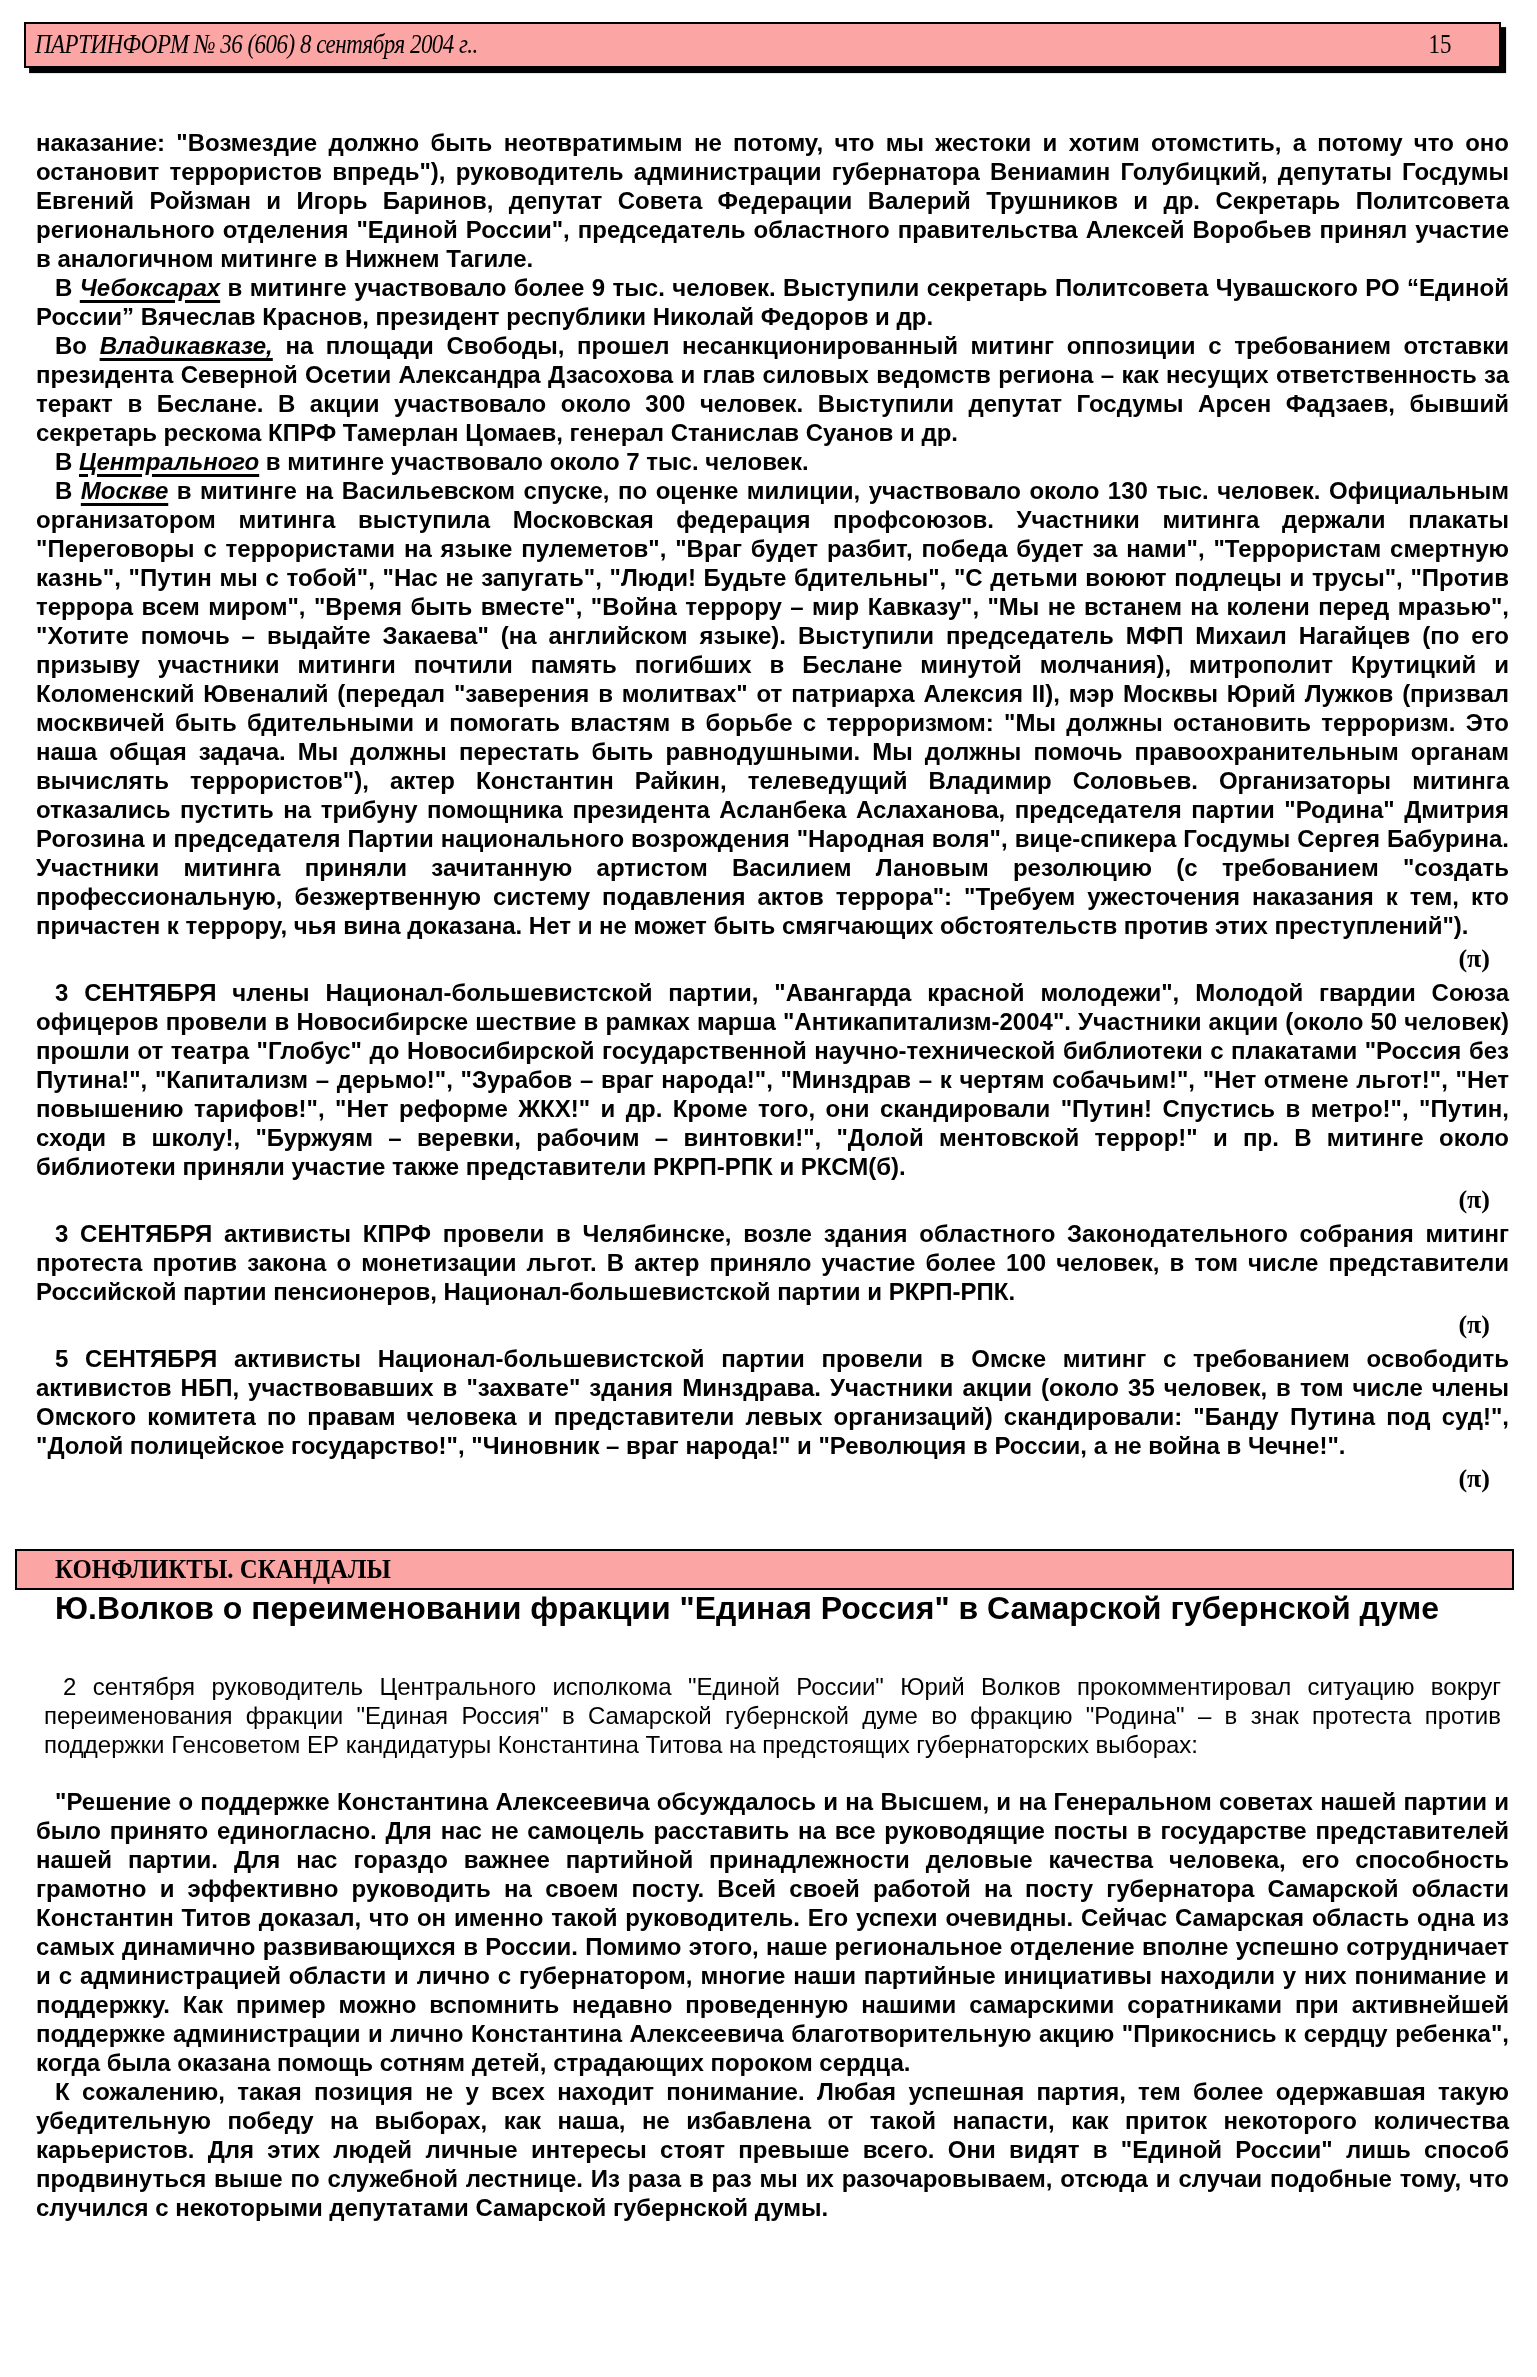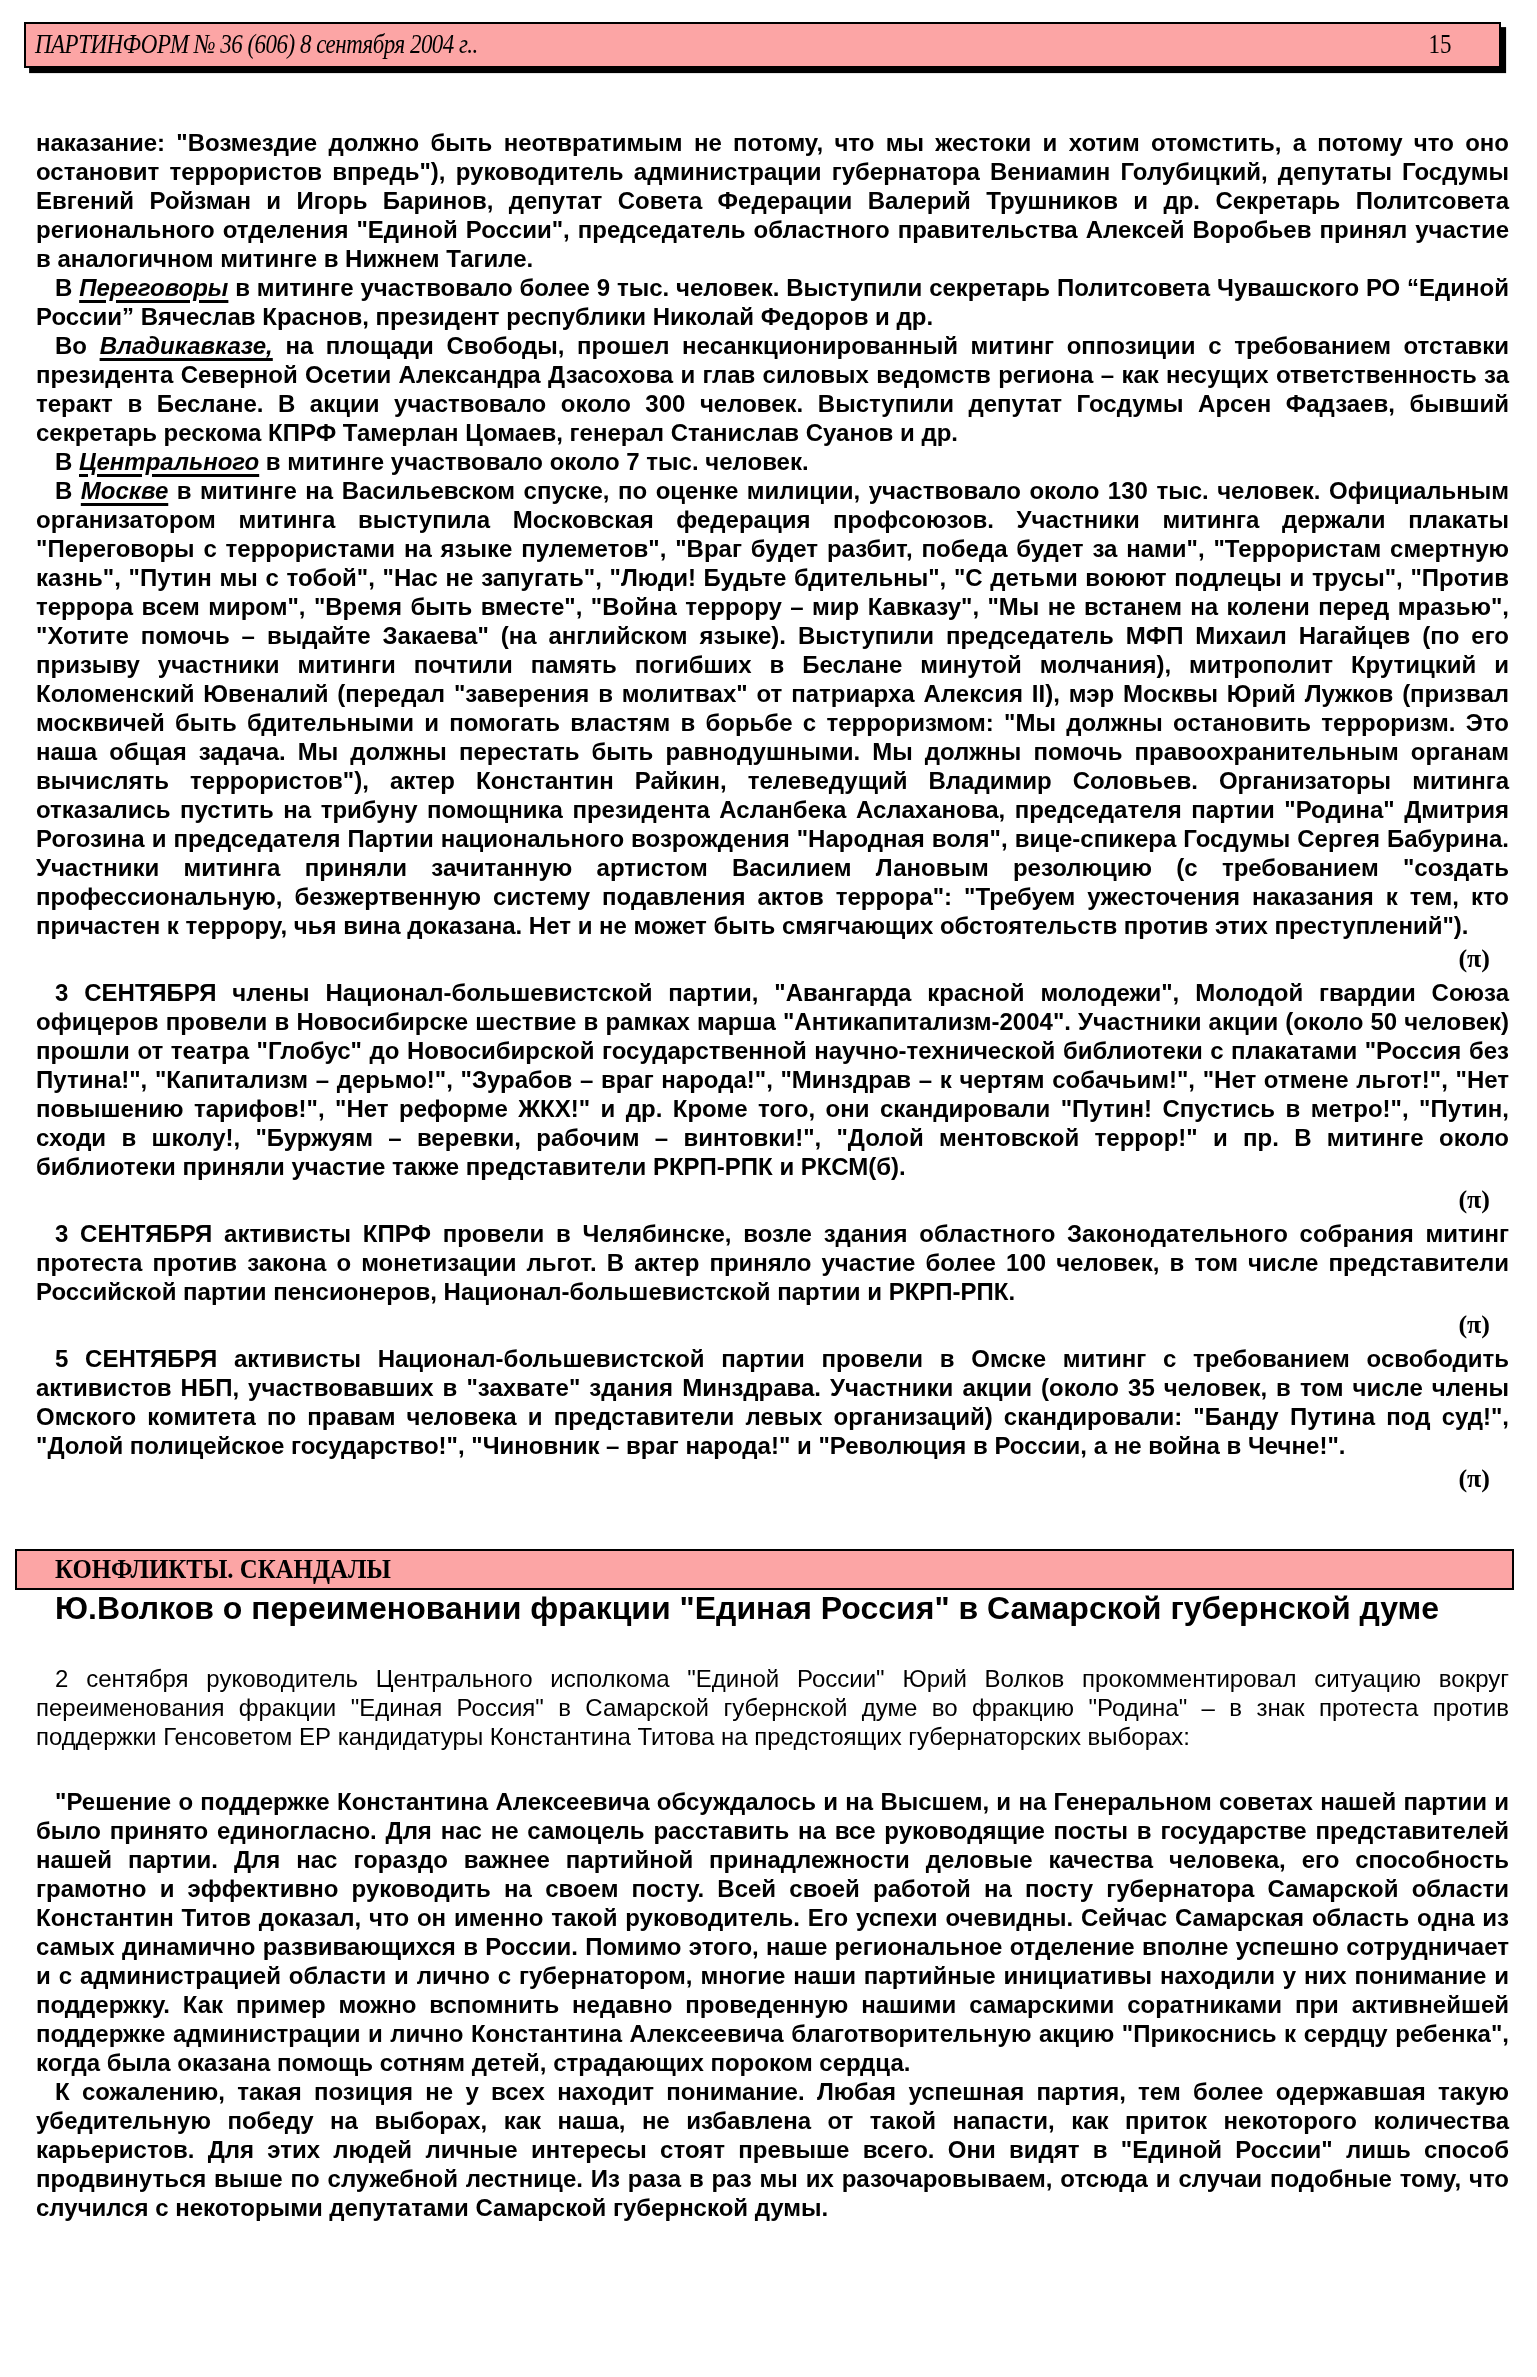--- a/index.html
+++ b/index.html
@@ -18,34 +18,34 @@
   .body-text p.noindent { text-indent:0; }
   .city { font-style:italic; text-decoration:underline; text-decoration-thickness:2.6px; text-underline-offset:3.8px; }
   .pi-mark { text-align:right; font-family:"Liberation Serif", serif; font-weight:bold; font-size:26px; padding-right:19px; height:38px; line-height:38px; }
   .section-box {
     position:absolute; left:15.4px; top:1549px; width:1495px; height:37px;
     border:2.6px solid #000; background:#fca5a5;
   }
   .section-title { position:absolute; left:38px; top:1.3px; font-family:"Liberation Serif", serif; font-weight:bold; font-size:27px; line-height:35px; transform:scaleX(0.92); transform-origin:left; }
   .article-title { position:absolute; left:55px; top:1590px; width:1447px; font-family:"Liberation Sans", sans-serif; font-weight:bold; font-size:32px; line-height:36px; }
   .lead { position:absolute; left:36px; top:1664px; width:1473px; font-family:"Liberation Sans", sans-serif; font-weight:normal; font-size:24px; line-height:29px; text-align:justify; }
-  .lead p { margin:0; text-indent:19px; }
+  .lead p { margin:8px; text-indent:19px; }
   .quote { position:absolute; left:36px; top:1787px; width:1473px; }
 </style>
 </head>
 <body>
 
 <div class="header-box">
   <span class="header-title">ПАРТИНФОРМ № 36 (606) 8 сентября 2004 г..</span>
   <span class="header-page">15</span>
 </div>
 
 <div class="col body-text" style="top:128px;">
   <p class="noindent">наказание: "Возмездие должно быть неотвратимым не потому, что мы жестоки и хотим отомстить, а потому что оно остановит террористов впредь"), руководитель администрации губернатора Вениамин Голубицкий, депутаты Госдумы Евгений Ройзман и Игорь Баринов, депутат Совета Федерации Валерий Трушников и др. Секретарь Политсовета регионального отделения "Единой России", председатель областного правительства Алексей Воробьев принял участие в аналогичном митинге в Нижнем Тагиле.</p>
-  <p><span>В </span><span class="city">Переговоры</span><span> в митинге участвовало более 9 тыс. человек. Выступили секретарь Политсовета Чувашского РО “Единой России” Вячеслав Краснов, президент республики Николай Федоров и др.</span></p>
+  <p><span>В </span><span class="city">Чебоксарах</span><span> в митинге участвовало более 9 тыс. человек. Выступили секретарь Политсовета Чувашского РО “Единой России” Вячеслав Краснов, президент республики Николай Федоров и др.</span></p>
   <p><span>Во </span><span class="city">Владикавказе,</span><span> на площади Свободы, прошел несанкционированный митинг оппозиции с требованием отставки президента Северной Осетии Александра Дзасохова и глав силовых ведомств региона – как несущих ответственность за теракт в Беслане. В акции участвовало около 300 человек. Выступили депутат Госдумы Арсен Фадзаев, бывший секретарь рескома КПРФ Тамерлан Цомаев, генерал Станислав Суанов и др.</span></p>
   <p><span>В </span><span class="city">Центрального</span><span> в митинге участвовало около 7 тыс. человек.</span></p>
   <p><span>В </span><span class="city">Москве</span><span> в митинге на Васильевском спуске, по оценке милиции, участвовало около 130 тыс. человек. Официальным организатором митинга выступила Московская федерация профсоюзов. Участники митинга держали плакаты "Переговоры с террористами на языке пулеметов", "Враг будет разбит, победа будет за нами", "Террористам смертную казнь", "Путин мы с тобой", "Нас не запугать", "Люди! Будьте бдительны", "С детьми воюют подлецы и трусы", "Против террора всем миром", "Время быть вместе", "Война террору – мир Кавказу", "Мы не встанем на колени перед мразью", "Хотите помочь – выдайте Закаева" (на английском языке). Выступили председатель МФП Михаил Нагайцев (по его призыву участники митинги почтили память погибших в Беслане минутой молчания), митрополит Крутицкий и Коломенский Ювеналий (передал "заверения в молитвах" от патриарха Алексия II), мэр Москвы Юрий Лужков (призвал москвичей быть бдительными и помогать властям в борьбе с терроризмом: "Мы должны остановить терроризм. Это наша общая задача. Мы должны перестать быть равнодушными. Мы должны помочь правоохранительным органам вычислять террористов"), актер Константин Райкин, телеведущий Владимир Соловьев. Организаторы митинга отказались пустить на трибуну помощника президента Асланбека Аслаханова, председателя партии "Родина" Дмитрия Рогозина и председателя Партии национального возрождения "Народная воля", вице-спикера Госдумы Сергея Бабурина. Участники митинга приняли зачитанную артистом Василием Лановым резолюцию (с требованием "создать профессиональную, безжертвенную систему подавления актов террора": "Требуем ужесточения наказания к тем, кто причастен к террору, чья вина доказана. Нет и не может быть смягчающих обстоятельств против этих преступлений").</span></p>
   <div class="pi-mark">(π)</div>
 
   <p><span>3 СЕНТЯБРЯ</span><span> члены Национал-большевистской партии, "Авангарда красной молодежи", Молодой гвардии Союза офицеров провели в Новосибирске шествие в рамках марша "Антикапитализм-2004". Участники акции (около 50 человек) прошли от театра "Глобус" до Новосибирской государственной научно-технической библиотеки с плакатами "Россия без Путина!", "Капитализм – дерьмо!", "Зурабов – враг народа!", "Минздрав – к чертям собачьим!", "Нет отмене льгот!", "Нет повышению тарифов!", "Нет реформе ЖКХ!" и др. Кроме того, они скандировали "Путин! Спустись в метро!", "Путин, сходи в школу!, "Буржуям – веревки, рабочим – винтовки!", "Долой ментовской террор!" и пр. В митинге около библиотеки приняли участие также представители РКРП-РПК и РКСМ(б).</span></p>
   <div class="pi-mark">(π)</div>
 
   <p><span>3 СЕНТЯБРЯ</span><span> активисты КПРФ провели в Челябинске, возле здания областного Законодательного собрания митинг протеста против закона о монетизации льгот. В актер приняло участие более 100 человек, в том числе представители Российской партии пенсионеров, Национал-большевистской партии и РКРП-РПК.</span></p>
   <div class="pi-mark">(π)</div>

